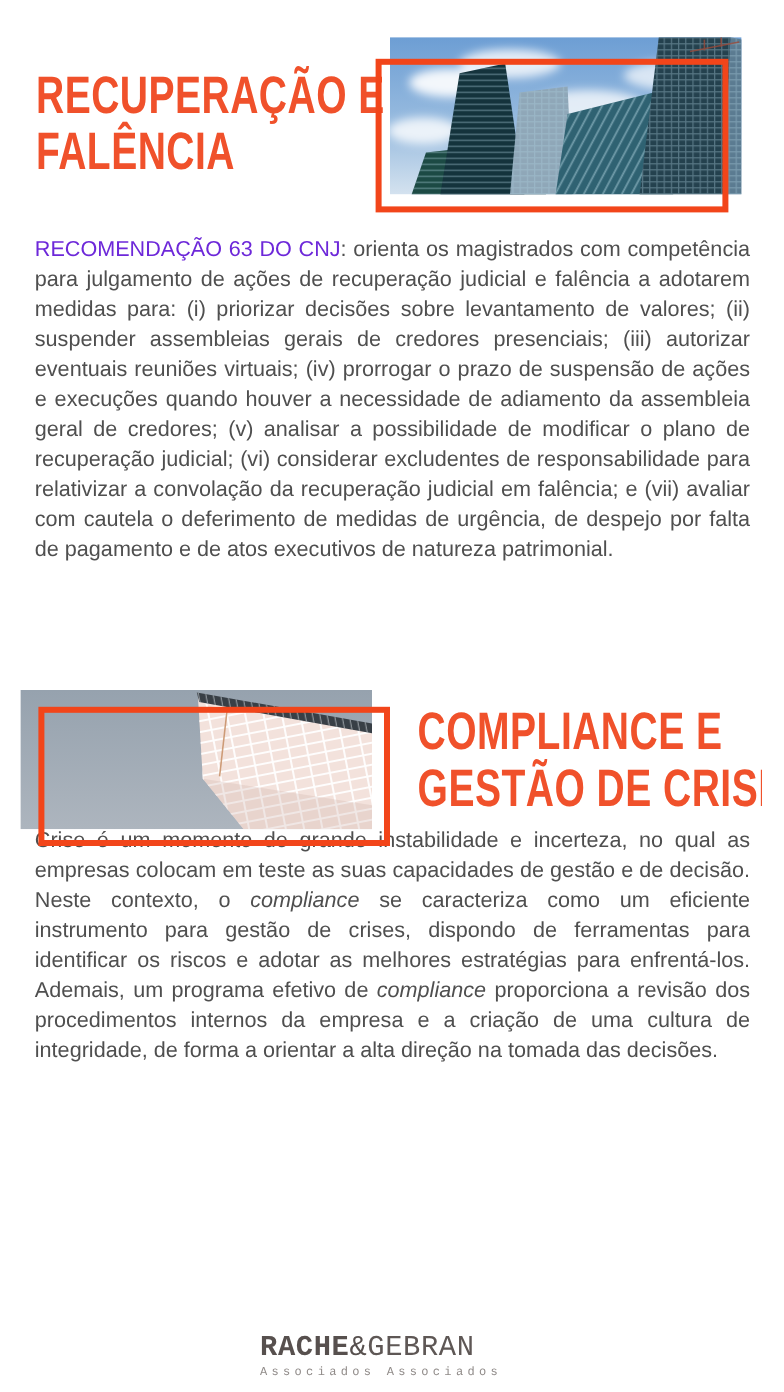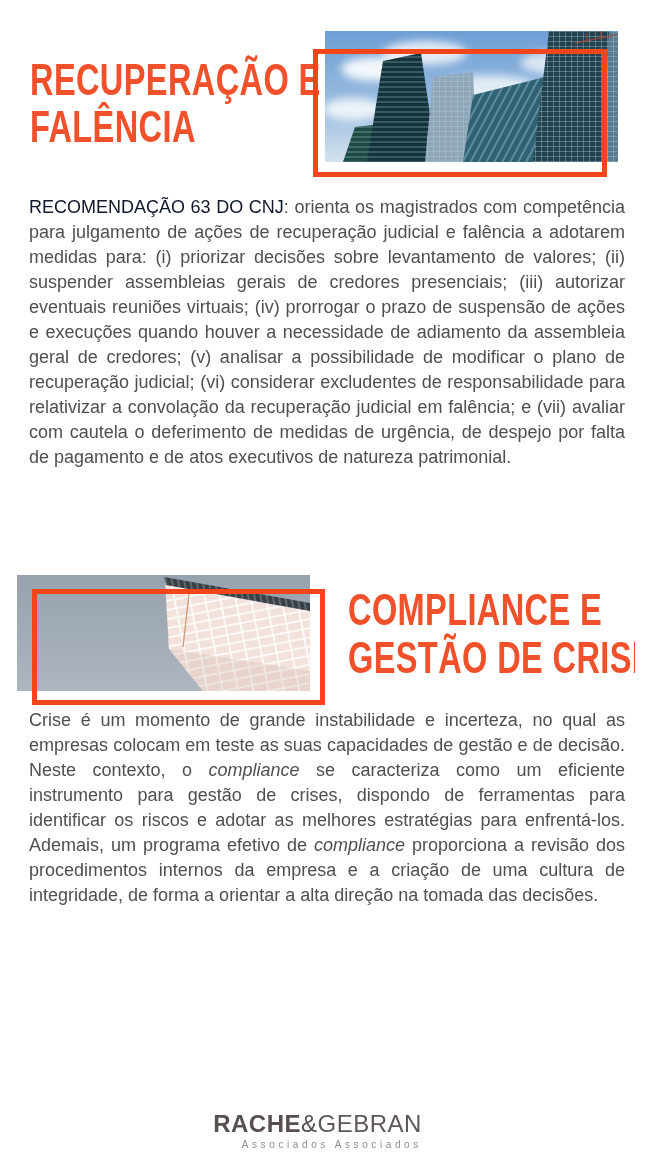--- a/index.html
+++ b/index.html
@@ -36,29 +36,30 @@
   .body-text{
     position:absolute;
     left:29px;width:596px;
     margin:0;
     color:#4F4F4F;
     font-size:18px;
     line-height:25px;
     text-align:justify;
   }
   .body-text p{margin:0;}
-  .lead{color:#0f172a;}
+  .lead{color:#6d28d9;}
   .it{font-style:italic;}
   
   .footer{
     position:absolute;
     left:50%;top:1112px;
     transform:translateX(-50%);
-    text-align:right;
+    text-align:left;
     white-space:nowrap;
+    font-family:Liberation Mono, monospace;
   }
   .brand{
     font-size:24px;
     color:#57504E;
     letter-spacing:0.5px;
     line-height:24px;
   }
   .brand .bold{font-weight:700;}
   .brand .amp{font-weight:400;}
   .brand .light{font-weight:400;color:#5E5755;}
@@ -169,21 +170,21 @@
     <polygon points="147,2 293,28 293,36 149,10" fill="url(#pt2)"></polygon>
   </svg>
 
   <div class="frame" style="left:32px;top:589px;width:293px;height:116px;"></div>
 
   <div class="big-title" id="title2" style="left:348px;top:586px;">
     <div>COMPLIANCE E</div>
     <div>GESTÃO DE CRISE</div>
   </div>
 
-  <div class="body-text" style="top:708px;">
+  <div class="body-text" style="top:688px;">
     <p>
       <span>Crise é um momento de grande instabilidade e incerteza, no qual as empresas colocam em teste as suas capacidades de gestão e de decisão. Neste contexto, o </span><span class="it">compliance</span><span> se caracteriza como um eficiente instrumento para gestão de crises, dispondo de ferramentas para identificar os riscos e adotar as melhores estratégias para enfrentá-los. Ademais, um programa efetivo de </span><span class="it">compliance</span><span> proporciona a revisão dos procedimentos internos da empresa e a criação de uma cultura de integridade, de forma a orientar a alta direção na tomada das decisões.</span>
     </p>
   </div>
 
   <div class="footer">
     <div class="brand">
       <span class="bold">RACHE</span><span class="amp">&amp;</span><span class="light">GEBRAN</span>
     </div>
     <div class="tagline">Associados Associados</div>

